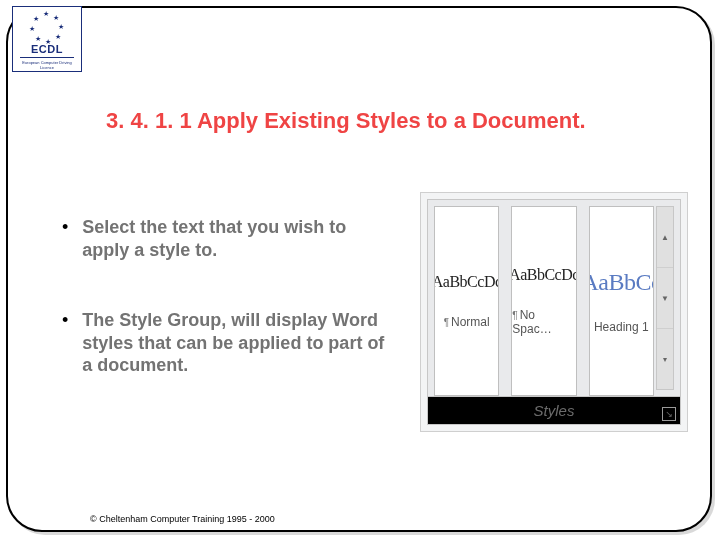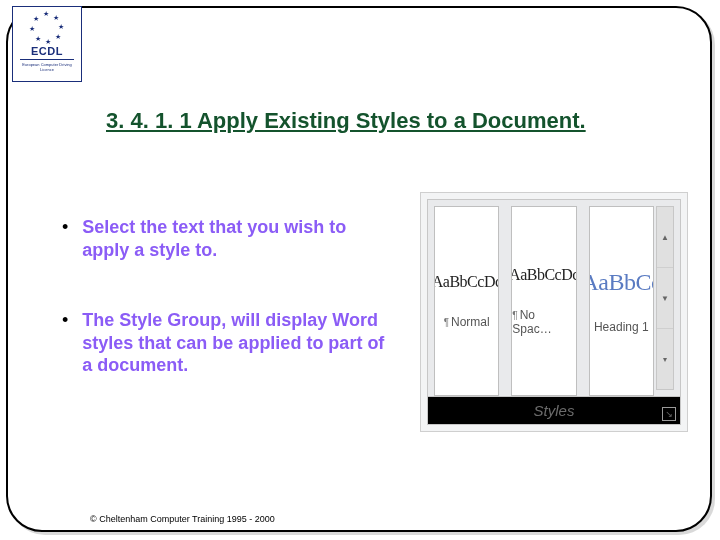--- a/index.html
+++ b/index.html
@@ -16,21 +16,21 @@
     width: 706px; height: 526px;
     border: 2px solid #000;
     border-radius: 36px;
     background: #fff;
     box-shadow: 3px 3px 0 rgba(0,0,0,0.15);
   }
   
   .logo {
     position: absolute;
     left: 12px; top: 6px;
-    width: 70px; height: 76px;
+    width: 70px; height: 66px;
     background: #fff;
     border: 1px solid #1a2e7a;
     display: flex;
     flex-direction: column;
     align-items: center;
     justify-content: flex-start;
     padding-top: 4px;
     z-index: 5;
   }
   .stars {
@@ -62,22 +62,21 @@
     text-align: center;
     line-height: 1.1;
     margin-top: 2px;
     transform: scale(0.8);
   }
   
   .title {
     position: absolute;
     left: 106px; top: 108px;
     font: 700 22px Arial;
-    color: #14532d;
-    text-decoration: underline;
+    color: #ef4444;
   }
   
   .bullets {
     position: absolute;
     left: 62px; top: 216px;
     width: 330px;
   }
   .bullet {
     display: flex;
     align-items: flex-start;
@@ -85,21 +84,21 @@
   }
   .bullet .dot {
     font-size: 18px;
     line-height: 22px;
     margin-right: 14px;
     flex: 0 0 auto;
     color: #000;
   }
   .bullet .text {
     font: 700 18px/1.25 Arial;
-    color: #8b5cf6;
+    color: #737373;
   }
   
   .gallery {
     position: absolute;
     left: 420px; top: 192px;
     width: 268px; height: 240px;
     background: #f3f4f5;
     border: 1px solid #cfcfcf;
   }
   .gallery-inner {

